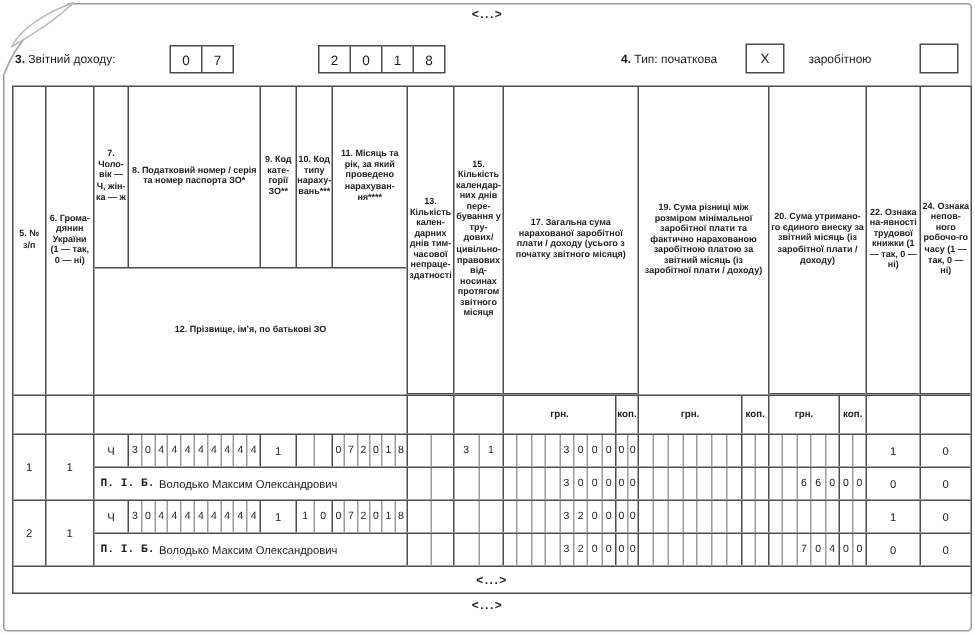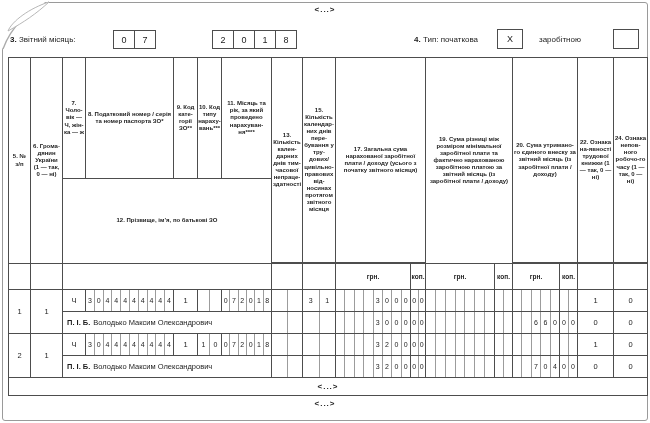--- a/index.html
+++ b/index.html
@@ -39,21 +39,21 @@
   .money>.kop{border-right:none;}
   .flag{font-size:7.5px;}
   .val{font-size:7.5px;}
   .entry{height:44px;}
   .entry .cside{font-size:7.5px;}
   .entry-right{flex:1; display:flex; flex-direction:column; overflow:hidden;}
   .erow{display:flex; height:22px; overflow:hidden;}
   .erow.first{border-bottom:1px solid var(--ln);}
   .erow.second{flex:1; height:auto;}
   .namecell{flex:none; width:209px; border-right:1px solid var(--ln); display:flex; align-items:center; gap:3px; padding-left:4px; font-size:7.5px; white-space:nowrap; overflow:hidden;}
-  .namecell b{font-weight:bold;}
+  .namecell b{font-weight:bold;font-family:Liberation Mono, monospace;}
   .footband{height:17px; display:flex; align-items:center; justify-content:center; font-size:8px; font-weight:bold; letter-spacing:1px;}
   
   .w22{width:22px}.w32{width:32px}.w23{width:23px}.w88{width:88px}.w24{width:24px}.w50{width:50px}
   .w31{width:31px}.w33{width:33px}.w90{width:90px}.w87{width:87px}.w65{width:65px}.w36{width:36px}
   .w209{width:209px}.w75{width:75px}.w69{width:69px}.w47{width:47px}
   .wlast{flex:1;}
   
   .h206{height:206px}.h121{height:121px}.h35{height:35px}.h26{height:26px}
 </style>
 </head>
@@ -63,21 +63,21 @@
   <div class="frame"></div>
 
   <svg class="curl" width="52" height="50" viewBox="0 0 52 50">
     <path d="M0,0 H50 C31,8 12,24 2,50 H0 Z" fill="#ffffff" stroke="none"></path>
     <path d="M49,2 C28,10 11,27 3,49" fill="none" stroke="#ababab" stroke-width="1.3"></path>
     <path d="M49,2 C36,14 24,22 8,31 C12,21 30,8 49,2 Z" fill="#ffffff" stroke="#b8b8b8" stroke-width="1"></path>
   </svg>
 
   <div class="marker mk-top">&lt;...&gt;</div>
 
-  <span class="lab" style="left:10px; top:35px;"><b>3.</b> <span>Звітний місяць:</span></span>
+  <span class="lab" style="left:10px; top:35px;"><b>3.</b> <span>Звітний доходу:</span></span>
   <div class="boxgrp" style="left:113px; top:30px;">
       <div>0</div>
       <div>7</div>
     </div>
   <span class="lab" style="left:177px; top:35px;margin-top:23px;">рік:</span>
   <div class="boxgrp" style="left:212px; top:30px;">
       <div>2</div>
       <div>0</div>
       <div>1</div>
       <div>8</div>

